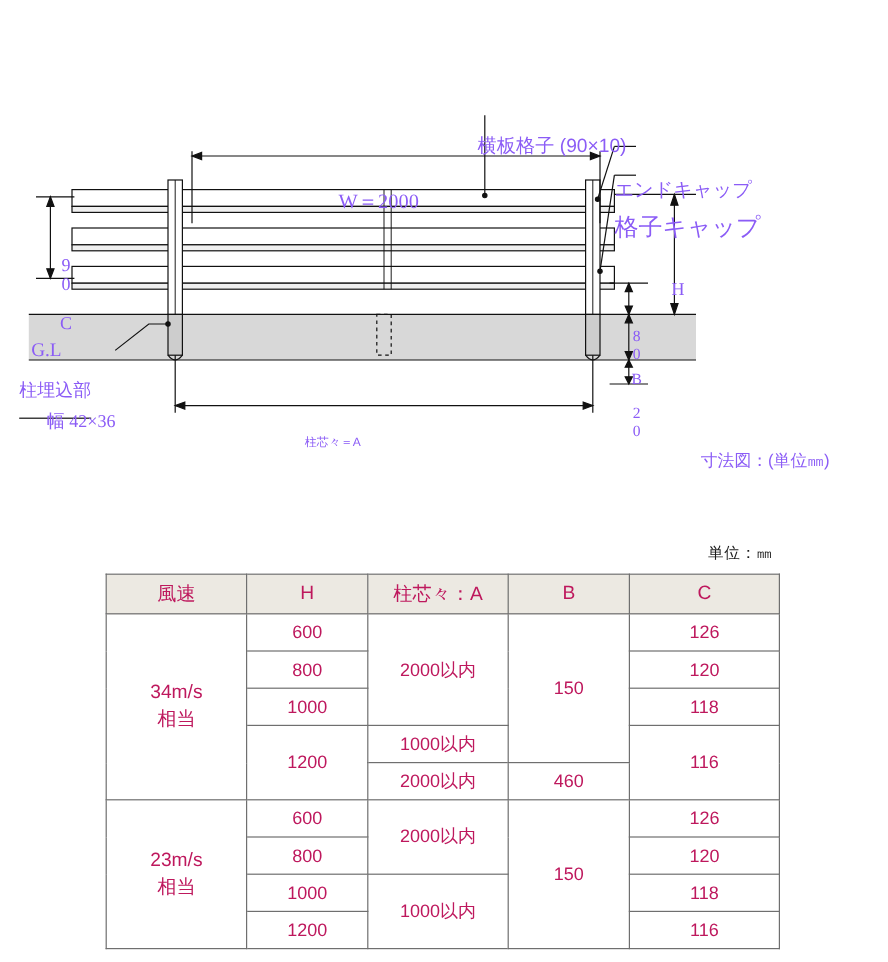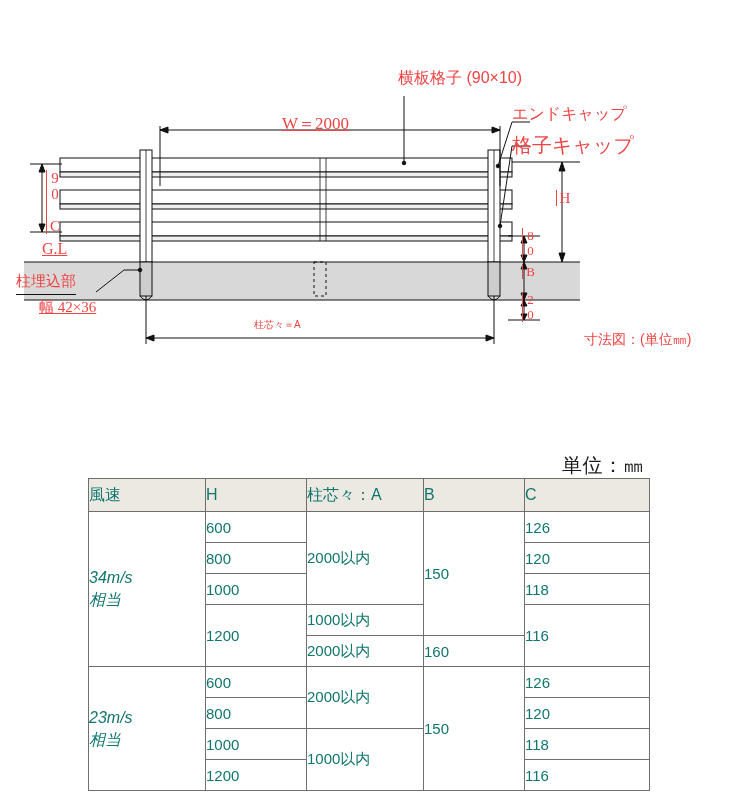--- a/index.html
+++ b/index.html
@@ -22,74 +22,73 @@
     width: 740px;
     height: 400px;
   }
   .diagram svg {
     display: block;
   }
   .lbl {
     position: absolute;
     font-family: "Liberation Sans", sans-serif;
     white-space: nowrap;
-    color: #ef4444;
+    color: #8b5cf6;
+    margin-top: 44px;
   }
   .lbl.serif {
     font-family: "Liberation Serif", serif;
-    text-decoration: underline;
   }
   .vert {
     writing-mode: vertical-rl;
     text-orientation: upright;
   }
   .underline {
     border-bottom: 1px solid #111111;
-    padding-bottom: 3px;
+    padding-bottom: 13px;
   }
 
   
   .unit-note {
     position: absolute;
     right: 96px;
     top: 452px;
-    font-size: 20px;
+    font-size: 13px;
     letter-spacing: 0.5px;
   }
   table.spec {
     position: absolute;
     left: 88px;
     top: 478px;
     border-collapse: collapse;
     font-size: 15px;
     background: #ffffff;
   }
   table.spec th, table.spec td {
     border: 1px solid #6f6f6f;
-    text-align: left;
+    text-align: center;
     vertical-align: middle;
     padding: 0;
     height: 30px;
     font-weight: normal;
-    color: #0f766e;
+    color: #be185d;
   }
   table.spec thead th {
     background: #ece9e2;
     height: 32px;
     font-size: 16px;
   }
   .col-speed { width: 116px; }
   .col-h     { width: 100px; }
   .col-a     { width: 116px; }
   .col-b     { width: 100px; }
   .col-c     { width: 124px; }
   .speed-cell {
     font-size: 16px;
     line-height: 1.35;
-    font-style: italic;
   }
 </style>
 </head>
 <body>
 
 <div class="diagram">
   <svg width="740" height="400" viewBox="0 0 740 400">
 
     <rect x="24" y="262" width="556" height="38" fill="#d8d8d8"></rect>
 
@@ -208,21 +207,21 @@
   <div class="lbl serif vert" style="left:46px; top:170px; font-size:15px;">90 C</div>
 
   <div class="lbl serif vert" style="left:556px; top:190px; font-size:15px;">H</div>
 
   <div class="lbl serif vert" style="left:522px; top:228px; font-size:13px;">80</div>
 
   <div class="lbl serif vert" style="left:522px; top:264px; font-size:13px;">B</div>
 
   <div class="lbl serif vert" style="left:522px; top:292px; font-size:13px;">20</div>
 
-  <div class="lbl serif" style="left:42px; top:240px; font-size:16px;">G.L</div>
+  <div class="lbl serif" style="left:26px; top:240px; font-size:16px;">G.L</div>
 
   <div class="lbl underline" style="left:16px; top:272px; font-size:15px;">柱埋込部</div>
 
   <div class="lbl serif" style="left:14px; top:298px; font-size:15px;padding-left:25px;">幅 42×36</div>
 
   <div class="lbl" style="left:254px; top:318px; font-size:10px;">柱芯々＝A</div>
 
   <div class="lbl" style="left:584px; top:331px; font-size:14px;">寸法図：(単位㎜)</div>
 </div>
 
@@ -258,21 +257,21 @@
       <td>1000</td>
       <td>118</td>
     </tr>
     <tr>
       <td rowspan="2">1200</td>
       <td>1000以内</td>
       <td rowspan="2">116</td>
     </tr>
     <tr>
       <td>2000以内</td>
-      <td>160</td>
+      <td>460</td>
     </tr>
 
     <tr>
       <td class="speed-cell" rowspan="4">
         <span>23m/s</span><br>
         <span>相当</span>
       </td>
       <td>600</td>
       <td rowspan="2">2000以内</td>
       <td rowspan="4">150</td>

